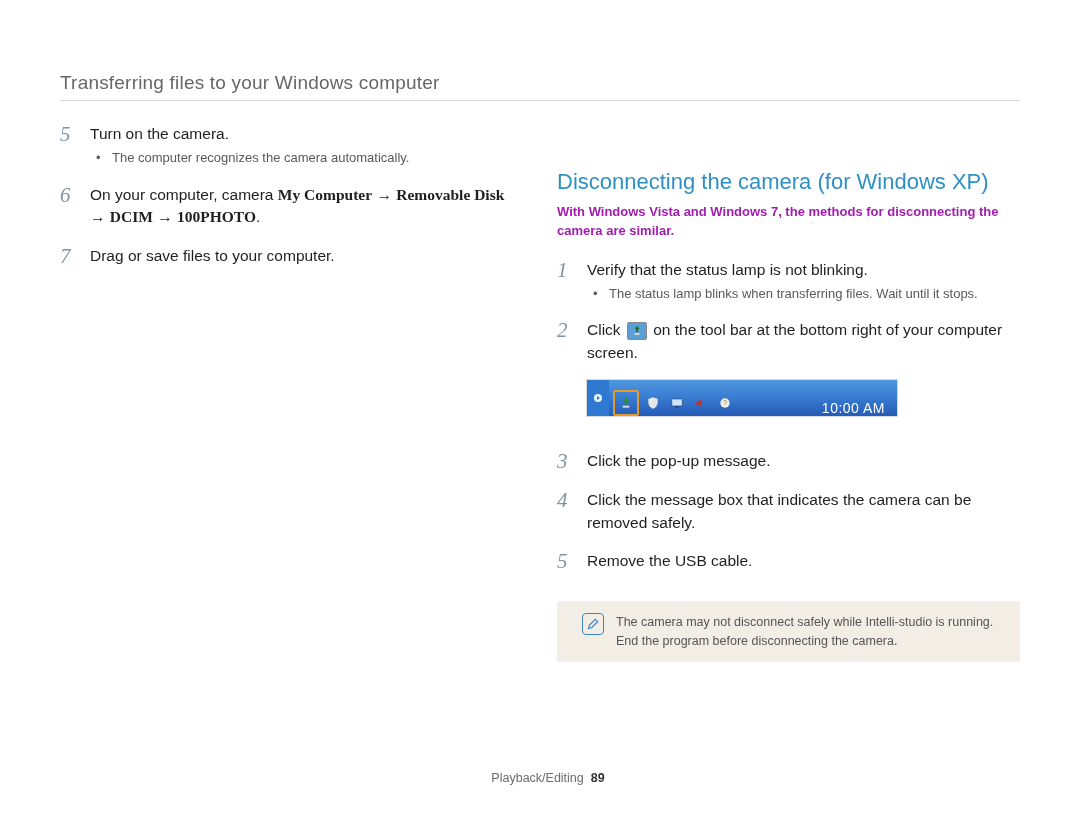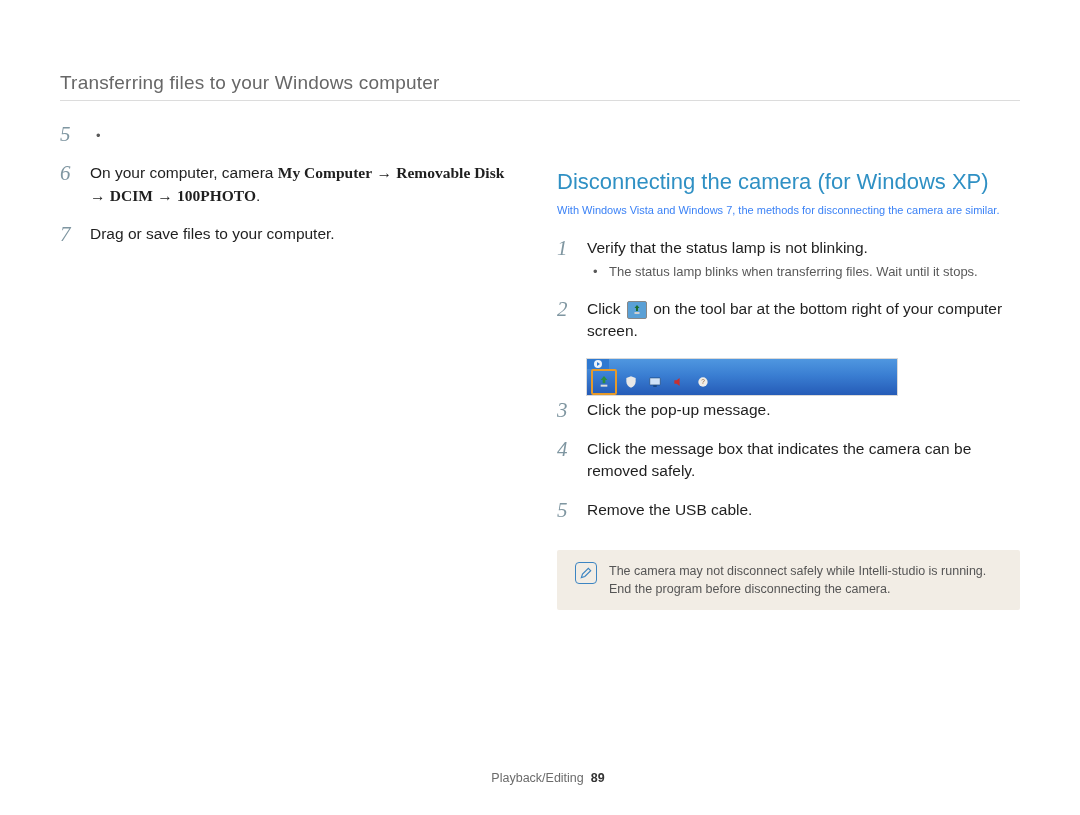--- a/index.html
+++ b/index.html
@@ -53,49 +53,49 @@
   .sub-bullet .dot { min-width: 8px; }
   .bold { font-weight: bold; font-family: Liberation Serif, serif; }
   .section-title {
     color: #2f90c4;
     font-size: 22px;
     font-weight: 400;
     margin-bottom: 8px;
     margin-top: 46px;
   }
   .section-intro {
-    font-size: 11px;
-    color: #3b82f6;
+    font-size: 13px;
+    color: #a21caf;
     line-height: 1.45;
     margin-bottom: 18px;
+    font-weight: bold;
   }
   .inline-icon {
     display: inline-flex;
     align-items: center;
     justify-content: center;
     width: 20px; height: 18px;
     background: #5aa0d6;
     border: 1px solid #888;
     border-radius: 2px;
     vertical-align: middle;
     margin: 0 2px;
   }
   .inline-icon svg { width: 12px; height: 12px; }
   .taskbar {
-    margin: 14px 0 4px 30px;
+    margin: 14px 0 34px 30px;
     width: 310px;
     height: 36px;
     background: linear-gradient(to bottom, #4f97e0 0%, #3a7ed2 45%, #255bb7 100%);
     display: flex;
-    align-items: flex-start;
+    align-items: flex-end;
     position: relative;
     color: #fff;
     font-size: 14px;
     box-shadow: 0 0 0 1px rgba(0,0,0,0.15);
-    flex-direction: column;
   }
   .taskbar .chev {
     width: 22px; height: 36px;
     display:flex; align-items:center; justify-content:center;
     background: #2e79d1;
   }
   .taskbar .tray {
     display: flex; align-items: center; gap: 4px;
     padding-left: 4px;
   }
@@ -111,21 +111,21 @@
   .taskbar .clock {
     margin-left: auto;
     padding: 0 12px;
     font-size: 14px;
     letter-spacing: 0.5px;
   }
   .note-box {
     display: flex;
     gap: 12px;
     background: #f2ede5;
-    padding: 12px 18px;
+    padding: 12px 25px;
     border-radius: 2px;
     margin-top: 28px;
   }
   .note-icon {
     width: 22px; height: 22px;
     border: 1.5px solid #3d85c2;
     border-radius: 4px;
     display:flex; align-items:center; justify-content:center;
     flex-shrink: 0;
   }
@@ -151,22 +151,24 @@
 
   <div class="header">Transferring files to your Windows computer</div>
 
   <div class="columns">
 
     <div class="col">
 
       <div class="step">
         <div class="step-num">5</div>
         <div class="step-body">
+          <div>Turn on the camera.</div>
           <div class="sub-bullet">
             <span class="dot">•</span>
+            <span>The computer recognizes the camera automatically.</span>
           </div>
         </div>
       </div>
 
       <div class="step">
         <div class="step-num">6</div>
         <div class="step-body">
           <span>On your computer, camera </span><span class="bold">My Computer</span><span> → </span><span class="bold">Removable Disk</span><span> → </span><span class="bold">DCIM</span><span> → </span><span class="bold">100PHOTO</span><span>.</span>
         </div>
       </div>

